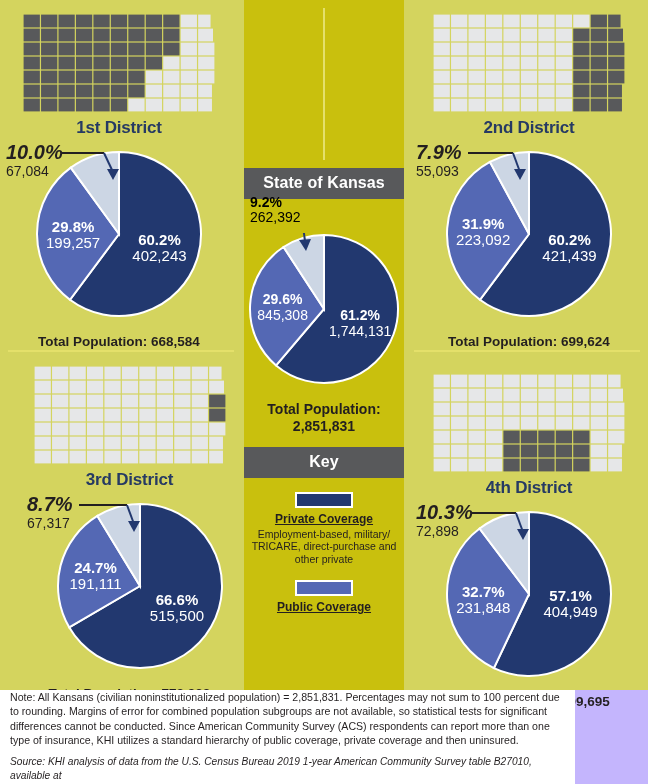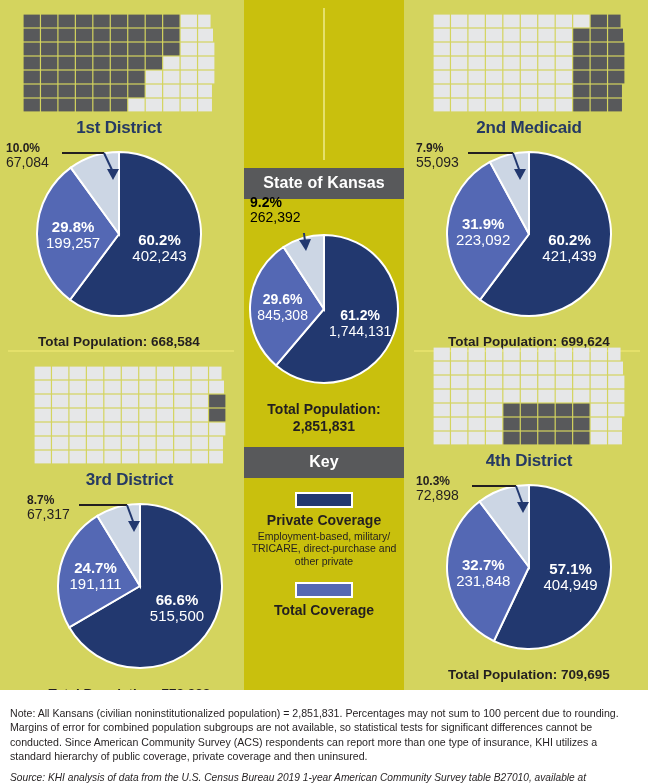--- a/index.html
+++ b/index.html
@@ -43,21 +43,21 @@
 
   
   .district {
     position: absolute;
     width: 238px;
     text-align: center;
   }
   #d1 { left: 0;   top: 0; }
   #d2 { left: 410px; top: 0; }
   #d3 { left: 0;   top: 352px; padding-left: 21px; }
-  #d4 { left: 410px; top: 333px; }
+  #d4 { left: 410px; top: 360px; }
 
   .map-wrap {
     width: 200px;
     height: 106px;
     margin: 10px auto 0 auto;
   }
   .map-wrap svg { width: 100%; height: 100%; display: block; }
 
   .district-title {
     font-size: 17px;
@@ -74,21 +74,21 @@
     margin-top: 4px;
   }
   .pie-svg { position: absolute; left: 50%; transform: translateX(-50%); top: 8px; }
 
   .callout {
     position: absolute;
     text-align: left;
     line-height: 1.08;
     color: #231f20;
   }
-  .callout .pct { font-size: 12px; font-weight: bold; display: block; }
+  .callout .pct { font-size: 20px; font-weight: bold; display: block; font-style: italic; }
   .callout .num { font-size: 14px; display: block; }
 
   .total-line {
     font-size: 13.5px;
     font-weight: bold;
     color: #231f20;
     margin-top: 2px;
   }
 
   
@@ -122,34 +122,35 @@
     margin-top: 8px;
   }
 
   .key-item { margin-top: 14px; }
   .key-swatch {
     width: 58px; height: 16px;
     margin: 0 auto 4px auto;
     border: 2px solid #ffffff;
   }
   .key-title {
-    font-size: 14px; font-weight: bold; color: #231f20;
+    font-size: 12px; font-weight: bold; color: #231f20;
     margin-bottom: 2px;
+    text-decoration: underline;
   }
   .key-desc {
     font-size: 10.5px; color: #231f20; line-height: 1.22;
     padding: 0 7px;
   }
 
   
   #footer {
     position: absolute;
-    left: 0; top: 690px; width: 648px; height: 94px;
+    left: 0; top: 690px; width: 575px; height: 94px;
     background: #ffffff;
-    padding: 16px 10px 0 10px;
+    padding: 0 10px 0 10px;
   }
   #note {
     font-size: 10.6px;
     color: #231f20;
     line-height: 1.36;
   }
   #source {
     font-size: 10.2px;
     font-style: italic;
     color: #231f20;
@@ -365,21 +366,21 @@
             <rect x="74.41818181818181" y="88.6" width="16.254545454545454" height="12.8" fill="#e6e7e8"></rect>
             <rect x="91.87272727272726" y="88.6" width="16.254545454545454" height="12.8" fill="#e6e7e8"></rect>
             <rect x="109.32727272727271" y="88.6" width="16.254545454545454" height="12.8" fill="#e6e7e8"></rect>
             <rect x="126.78181818181817" y="88.6" width="16.254545454545454" height="12.8" fill="#e6e7e8"></rect>
             <rect x="144.23636363636362" y="88.6" width="16.254545454545454" height="12.8" fill="#58595b"></rect>
             <rect x="161.69090909090906" y="88.6" width="16.254545454545454" height="12.8" fill="#58595b"></rect>
             <rect x="179.14545454545453" y="88.6" width="13.81090909090909" height="12.8" fill="#58595b"></rect>
           </g>
       </svg>
     </div>
-    <div class="district-title">2nd Medicaid</div>
+    <div class="district-title">2nd District</div>
     <div class="chart-area">
       <svg class="pie-svg" width="168" height="168" viewBox="0 0 168 168">
         <g class="pie-slot">
             <path d="M 84 84 L 84 2 A 82 82 0 1 1 34.97179138928348 149.7284927594119 Z" fill="#22386f" stroke="#ffffff" stroke-width="2"></path>
             <text x="124.46945962238615" y="95.43102519810219" text-anchor="middle" fill="#ffffff" font-size="15" font-weight="bold" font-family="&quot;Liberation Sans&quot;, sans-serif">60.2%</text>
             <text x="124.46945962238615" y="111.43102519810219" text-anchor="middle" fill="#ffffff" font-size="15" font-family="&quot;Liberation Sans&quot;, sans-serif">421,439</text>
             <path d="M 84 84 L 34.97179138928348 149.7284927594119 A 82 82 0 0 1 44.948467299228966 11.896062564374404 Z" fill="#5468b4" stroke="#ffffff" stroke-width="2"></path>
             <text x="38.199822489331694" y="78.68486199513904" text-anchor="middle" fill="#ffffff" font-size="15" font-weight="bold" font-family="&quot;Liberation Sans&quot;, sans-serif">31.9%</text>
             <text x="38.199822489331694" y="94.68486199513904" text-anchor="middle" fill="#ffffff" font-size="15" font-family="&quot;Liberation Sans&quot;, sans-serif">223,092</text>
             <path d="M 84 84 L 44.948467299228966 11.896062564374404 A 82 82 0 0 1 83.99999999999999 2 Z" fill="#ccd6e4" stroke="#ffffff" stroke-width="2"></path>
@@ -651,21 +652,21 @@
     <div class="band" id="key-band">Key</div>
 
     <div class="key-item">
       <div class="key-swatch" style="background:#22386f"></div>
       <div class="key-title">Private Coverage</div>
       <div class="key-desc">Employment-based, military/ TRICARE, direct-purchase and other private</div>
     </div>
 
     <div class="key-item">
       <div class="key-swatch" style="background:#5468b4"></div>
-      <div class="key-title">Total Coverage</div>
+      <div class="key-title">Public Coverage</div>
     </div>
 
   </div>
 
   <div id="footer">
     <div id="note">Note: All Kansans (civilian noninstitutionalized population) = 2,851,831. Percentages may not sum to 100 percent due to rounding. Margins of error for combined population subgroups are not available, so statistical tests for significant differences cannot be conducted. Since American Community Survey (ACS) respondents can report more than one type of insurance, KHI utilizes a standard hierarchy of public coverage, private coverage and then uninsured.</div>
     <div id="source">
       <span>Source: KHI analysis of data from the U.S. Census Bureau 2019 1-year American Community Survey table B27010, available at</span>
       <a id="source-url" href="#">https://bit.ly/3j96MRf</a>
     </div>

